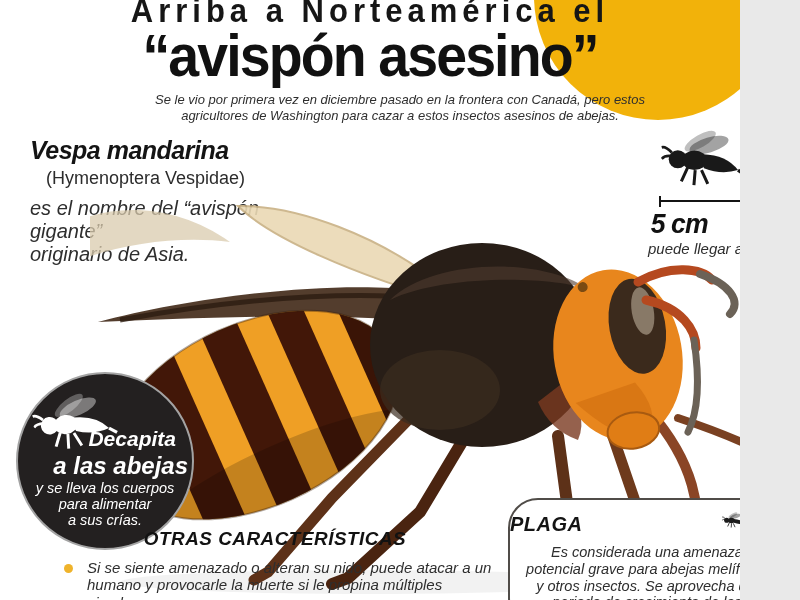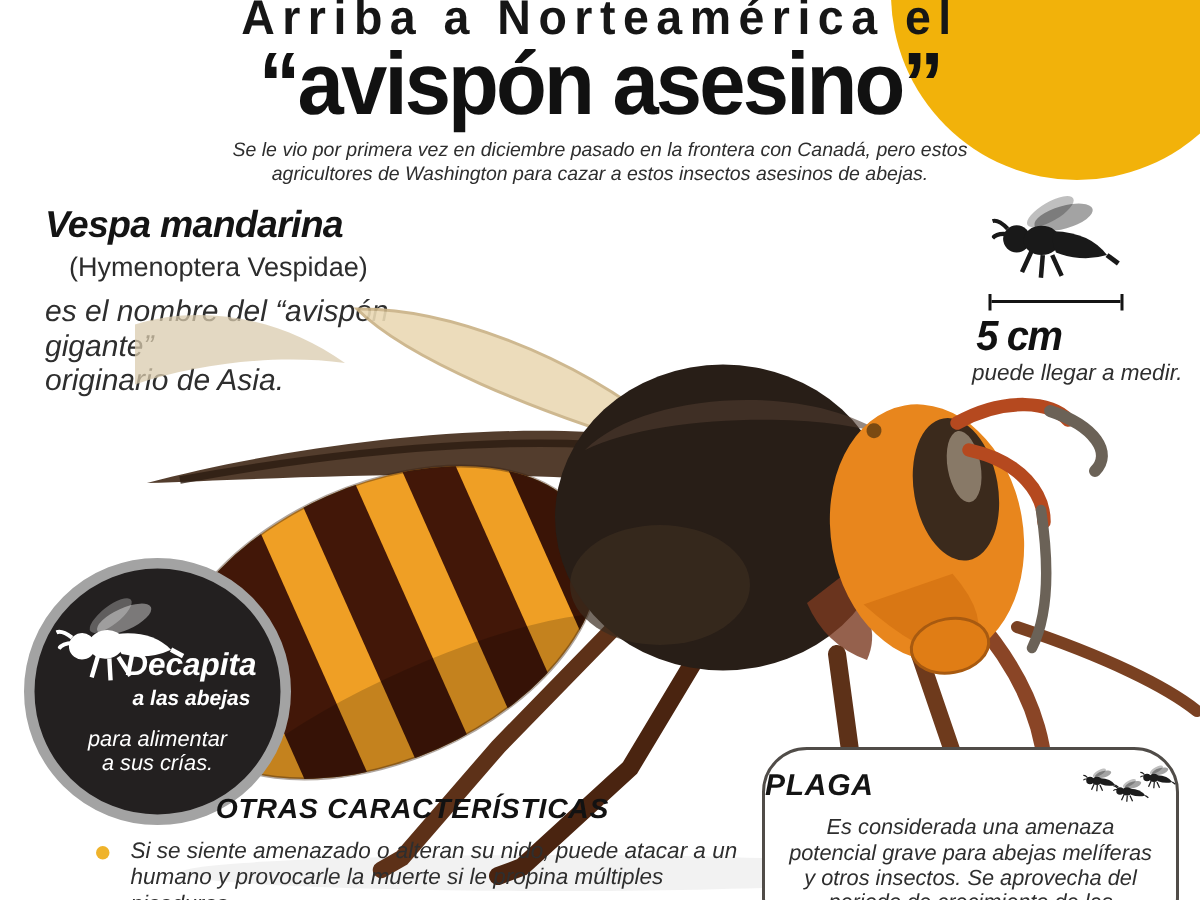--- a/index.html
+++ b/index.html
@@ -1,17 +1,17 @@
 <!DOCTYPE html>
 <html><head>
 <meta charset="utf-8">
 <style>
   html,body{margin:0;padding:0;background:#e9e9e9;}
   .page{
-    position:relative;width:800px;height:600px;overflow:hidden;background:#ffffff;
+    position:relative;width:740px;height:600px;overflow:hidden;background:#ffffff;
     font-family:"Liberation Sans",sans-serif;color:#1d1d1d;
   }
   
   .blob{position:absolute;top:-128px;right:-42px;width:248px;height:248px;border-radius:50%;background:#f2b20a;}
   
   .kicker{
     position:absolute;top:-6px;left:0;width:100%;text-align:center;
     font-weight:bold;font-size:31px;letter-spacing:5px;color:#161616;white-space:nowrap;
     transform:scaleY(1.05);
   }
@@ -34,25 +34,25 @@
   .sizebox .wasp-big{width:88px;height:68px;margin:0 auto;color:#191919;display:block;}
   .scale-bar{position:relative;width:86px;height:11px;margin:2px auto 0;border-left:2.5px solid #141414;border-right:2.5px solid #141414;}
   .scale-bar:before{content:"";position:absolute;left:0;right:0;top:4px;border-top:2.5px solid #141414;}
   .size-value{font-weight:bold;font-style:italic;font-size:28px;letter-spacing:-1px;color:#111;margin-top:1px;transform:scaleX(.95);}
   .size-caption{font-style:italic;font-size:15px;color:#2e2e2e;margin-top:0;white-space:nowrap;}
   
   .hornet{position:absolute;left:90px;top:180px;width:710px;height:420px;}
   
   .badge{
     position:absolute;left:16px;top:372px;width:178px;height:178px;border-radius:50%;
-    background:#232020;border:7px solid #a3a3a3;box-sizing:border-box;color:#fff;
+    background:#232020;border:2px solid #a3a3a3;box-sizing:border-box;color:#fff;
   }
   .badge .wasp-white{position:absolute;left:14px;top:16px;width:86px;height:66px;color:#ffffff;transform:rotate(-8deg);}
   .badge .t1{position:absolute;right:16px;top:53px;font-weight:bold;font-style:italic;font-size:21px;}
-  .badge .t2{position:absolute;right:20px;top:78px;font-weight:bold;font-style:italic;font-size:14px;}
+  .badge .t2{position:absolute;right:4px;top:78px;font-weight:bold;font-style:italic;font-size:24px;}
   .badge .body{position:absolute;left:0;top:106px;width:100%;text-align:center;font-style:italic;font-size:14.5px;line-height:1.12;}
   
   .otras{position:absolute;left:40px;top:528px;width:470px;}
   .otras .heading{text-align:center;font-weight:bold;font-style:italic;font-size:18.5px;letter-spacing:.5px;color:#121212;transform:scaleX(1.02);}
   .bullet-row{display:flex;align-items:flex-start;margin-top:9px;}
   .bullet-dot{flex:0 0 9px;width:9px;height:9px;border-radius:50%;background:#efb32b;margin:5px 14px 0 24px;}
   .bullet-text{font-style:italic;font-size:15px;line-height:1.15;color:#2e2e2e;width:408px;}
   
   .plaga{
     position:absolute;left:508px;top:498px;width:278px;height:130px;box-sizing:border-box;
@@ -169,20 +169,21 @@
     <path d="M604,160 C610,200 608,232 598,252" stroke="#6b6257" stroke-width="7" fill="none" stroke-linecap="round"></path>
   </svg>
 
   <div class="badge">
     <svg class="wasp-white" viewBox="0 0 34 27">
         <use href="#wasp"></use>
       </svg>
     <div class="t1">Decapita</div>
     <div class="t2">a las abejas</div>
     <div class="body">
+      <div>y se lleva los cuerpos</div>
       <div>para alimentar</div>
       <div>a sus crías.</div>
     </div>
   </div>
 
   <div class="otras">
     <div class="heading">OTRAS CARACTERÍSTICAS</div>
     <div class="bullet-row">
       <div class="bullet-dot"></div>
       <div class="bullet-text">Si se siente amenazado o alteran su nido, puede atacar a un humano y provocarle la muerte si le propina múltiples picaduras.</div>

